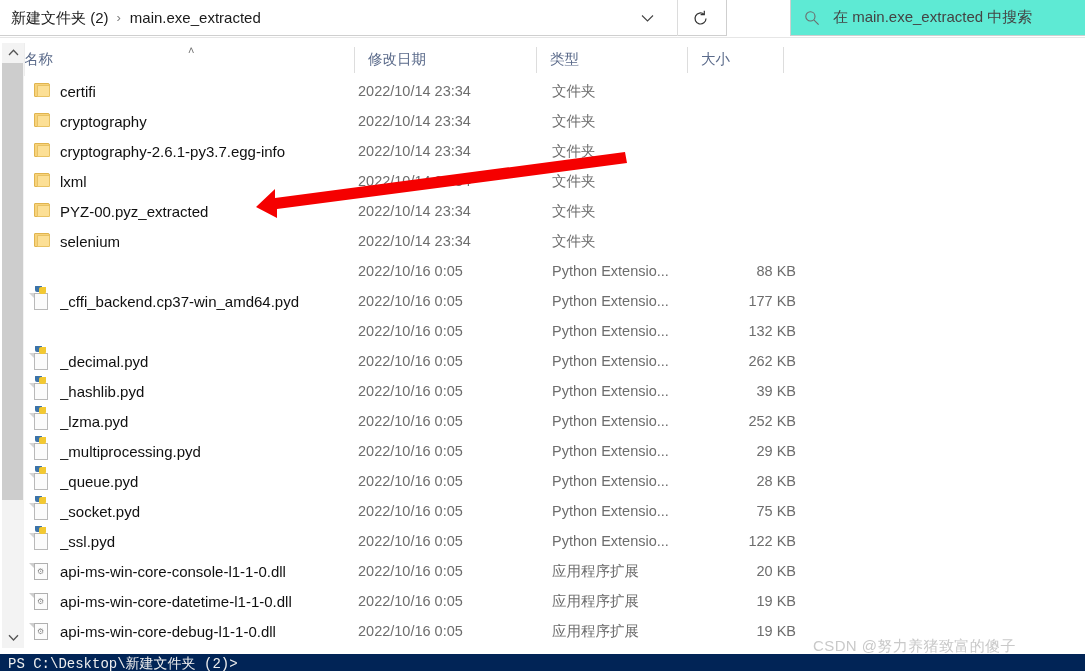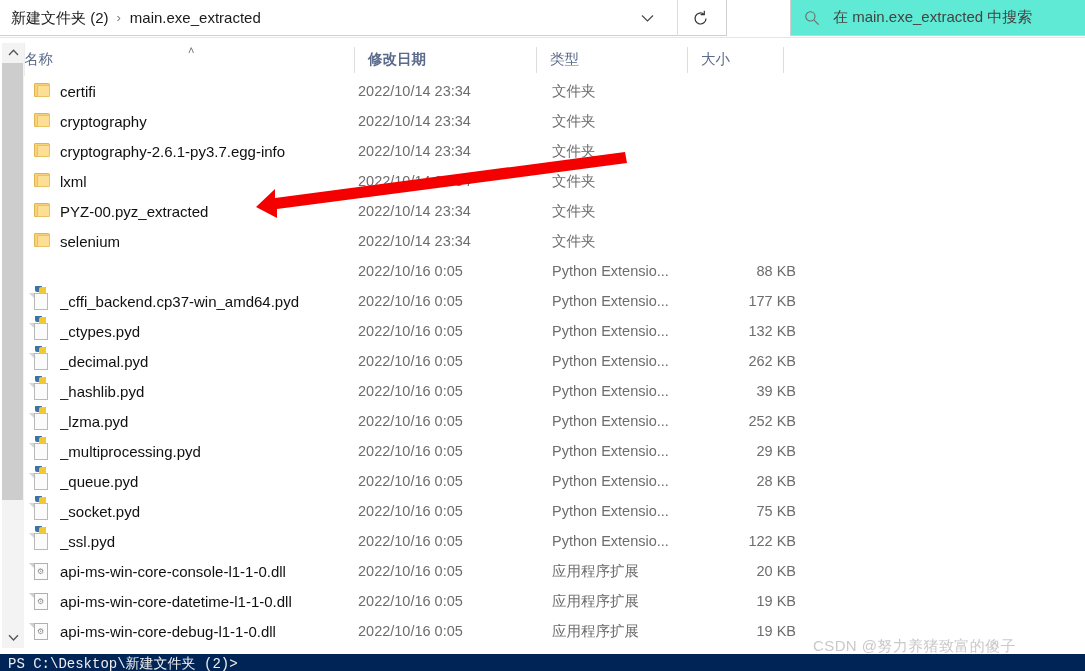--- a/index.html
+++ b/index.html
@@ -236,21 +236,21 @@
   </div>
 </div>
 
 <div id="colheader">
   <div class="colh" style="left:0;width:343px;">
     <span class="lbl">名称</span>
   </div>
   <div id="sortmark">˄</div>
   <div class="coldiv" style="left:343px;"></div>
 
-  <div class="colh" style="left:344px;width:181px;font-weight:bold;">
+  <div class="colh" style="left:344px;width:181px;">
     <span class="lbl">修改日期</span>
   </div>
   <div class="coldiv" style="left:525px;"></div>
 
   <div class="colh" style="left:526px;width:150px;">
     <span class="lbl">类型</span>
   </div>
   <div class="coldiv" style="left:676px;"></div>
 
   <div class="colh" style="left:677px;width:95px;align-items:center;">
@@ -384,24 +384,20 @@
         <span class="metatxt">2022/10/16 0:05</span>
       </div>
       <div class="cell-type">
         <span class="metatxt">Python Extensio...</span>
       </div>
       <div class="cell-size">
         <span class="metatxt">177 KB</span>
       </div>
     </div>
     <div class="row">
-      <div class="cell-name">
-        <span class="icon"><span class="pyd-ic"><span class="sheet"></span><span class="fold"></span><span class="pyblue"></span><span class="pyyellow"></span></span></span>
-        <span class="nametxt">_ctypes.pyd</span>
-      </div>
       <div class="cell-date">
         <span class="metatxt">2022/10/16 0:05</span>
       </div>
       <div class="cell-type">
         <span class="metatxt">Python Extensio...</span>
       </div>
       <div class="cell-size">
         <span class="metatxt">132 KB</span>
       </div>
     </div>

